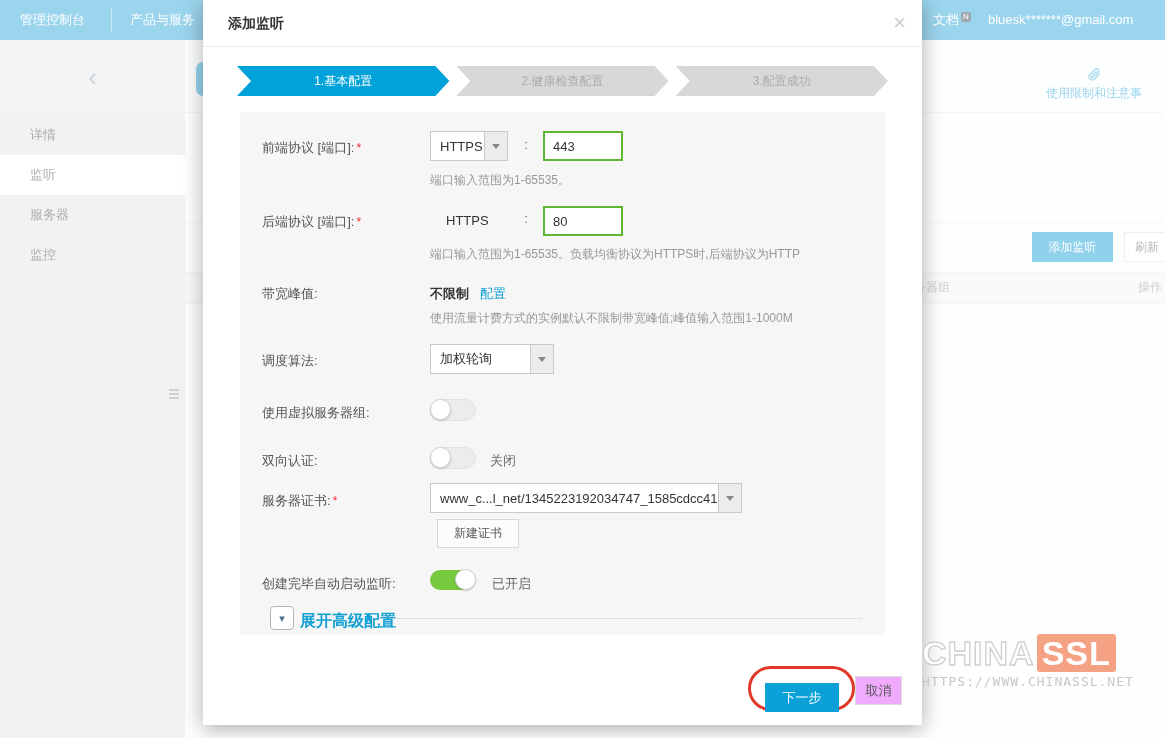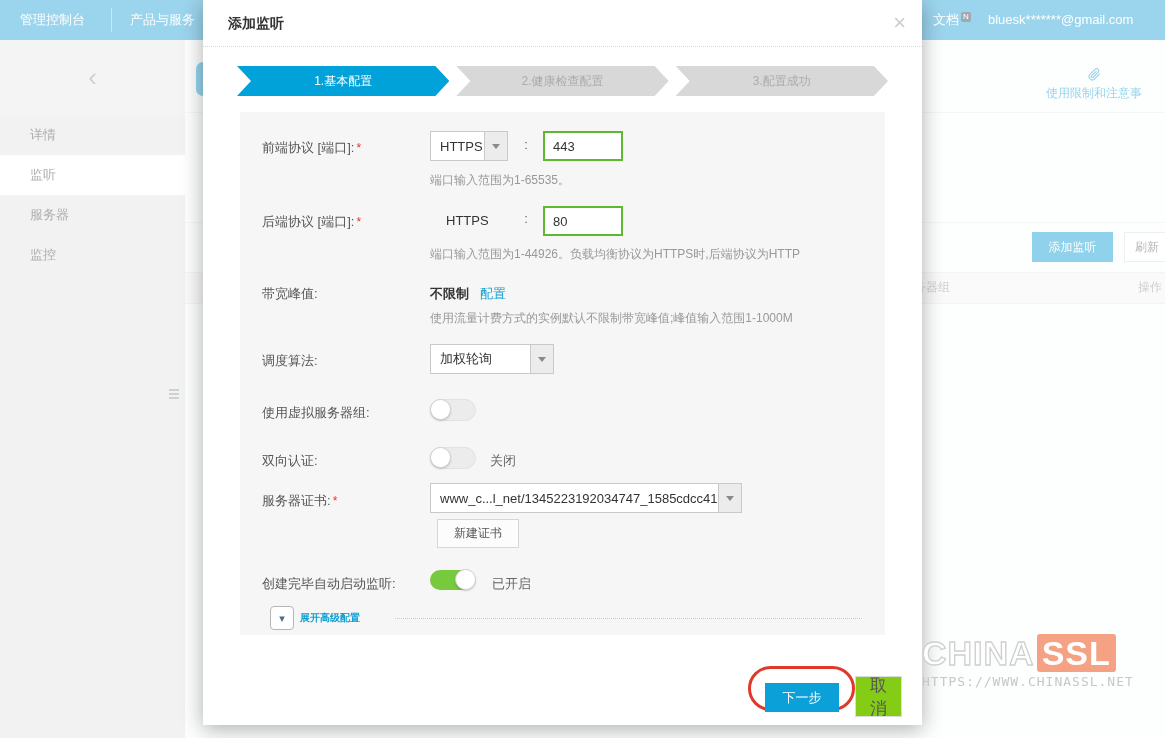--- a/index.html
+++ b/index.html
@@ -75,28 +75,28 @@
     border-radius:50%;box-sizing:border-box;box-shadow:0 1px 2px rgba(0,0,0,.18);}
   .toggle.off .knob{left:-1px;}
   .toggle.on .knob{right:-2px;}
   .state-text{position:absolute;font-size:13px;color:#666;}
   .btn-newcert{position:absolute;left:197px;top:407px;width:82px;height:29px;background:#fcfcfc;
     border:1px solid #d6d6d6;box-sizing:border-box;color:#555;font-size:12px;display:flex;
     align-items:center;justify-content:center;cursor:pointer;}
   .adv-icon{position:absolute;left:30px;top:494px;width:22px;height:22px;background:#fff;
     border:1px solid #b5b5b5;border-radius:4px;display:flex;align-items:center;justify-content:center;
     color:#4a6e8a;font-size:11px;cursor:pointer;}
-  .adv-link{position:absolute;left:60px;top:499px;font-size:10px;color:#12a0d3;font-weight:bold;cursor:pointer;}
+  .adv-link{position:absolute;left:60px;top:499px;font-size:16px;color:#12a0d3;font-weight:bold;cursor:pointer;}
   .adv-dots{position:absolute;left:155px;top:506px;width:467px;border-top:1px dotted #c9c9c9;}
   .red-ring{position:absolute;left:545px;top:666px;width:107px;height:45px;border:3px solid #e0392a;
     border-radius:24px;box-sizing:border-box;pointer-events:none;}
   .btn-next{position:absolute;left:562px;top:676px;width:74px;height:29px;background:#0ba0d8;color:#fff;
     font-size:13px;border:none;cursor:pointer;display:flex;align-items:center;justify-content:center;margin-top:7px;}
-  .btn-cancel{position:absolute;left:652px;top:676px;width:47px;height:41px;background:#84cc16;color:#555;
-    font-size:17px;border:1px solid #dcdcdc;box-sizing:border-box;cursor:pointer;display:flex;
+  .btn-cancel{position:absolute;left:652px;top:676px;width:47px;height:29px;background:#f0abfc;color:#555;
+    font-size:13px;border:1px solid #dcdcdc;box-sizing:border-box;cursor:pointer;display:flex;
     align-items:center;justify-content:center;}
   
   #watermark{position:absolute;left:922px;top:634px;z-index:20;pointer-events:none;white-space:nowrap;}
   .wm-brand{font-size:34px;font-weight:bold;letter-spacing:1px;color:#fff;
     -webkit-text-stroke:1.3px #cfcfcf;}
   .wm-ssl{background:#f5a284;color:#fff;-webkit-text-stroke:0;padding:0 5px;border-radius:3px;margin-left:2px;}
   .wm-url{font-family:"DejaVu Sans Mono","Liberation Mono",monospace;font-size:13px;color:#c7c7c7;
     letter-spacing:1px;margin-top:1px;}
 </style>
 </head>
@@ -169,21 +169,21 @@
         </span>
     </div>
     <div class="colon" style="top:25px;">:</div>
     <input class="gport" style="left: 303px; top: 19px;" value="443">
     <div class="hint" style="top:60px;">端口输入范围为1-65535。</div>
 
     <div class="flabel" style="top:101px;"><span>后端协议 [端口]:</span><span class="req">*</span></div>
     <div class="static-proto" style="left:206px;top:101px;">HTTPS</div>
     <div class="colon" style="top:99px;">:</div>
     <input class="gport" style="left: 303px; top: 94px;" value="80">
-    <div class="hint" style="top:134px;">端口输入范围为1-44926。负载均衡协议为HTTPS时,后端协议为HTTP</div>
+    <div class="hint" style="top:134px;">端口输入范围为1-65535。负载均衡协议为HTTPS时,后端协议为HTTP</div>
 
     <div class="flabel" style="top:173px;">带宽峰值:</div>
     <div class="bold-val" style="left:190px;top:173px;">不限制</div>
     <a class="abs blue-link" style="left:240px;top:173px;">配置</a>
     <div class="hint" style="top:198px;">使用流量计费方式的实例默认不限制带宽峰值;峰值输入范围1-1000M</div>
 
     <div class="flabel" style="top:240px;">调度算法:</div>
     <div class="sel" style="left:190px;top:232px;width:124px;">
       <span class="sel-val">加权轮询</span>
       <span class="sel-arrow">

